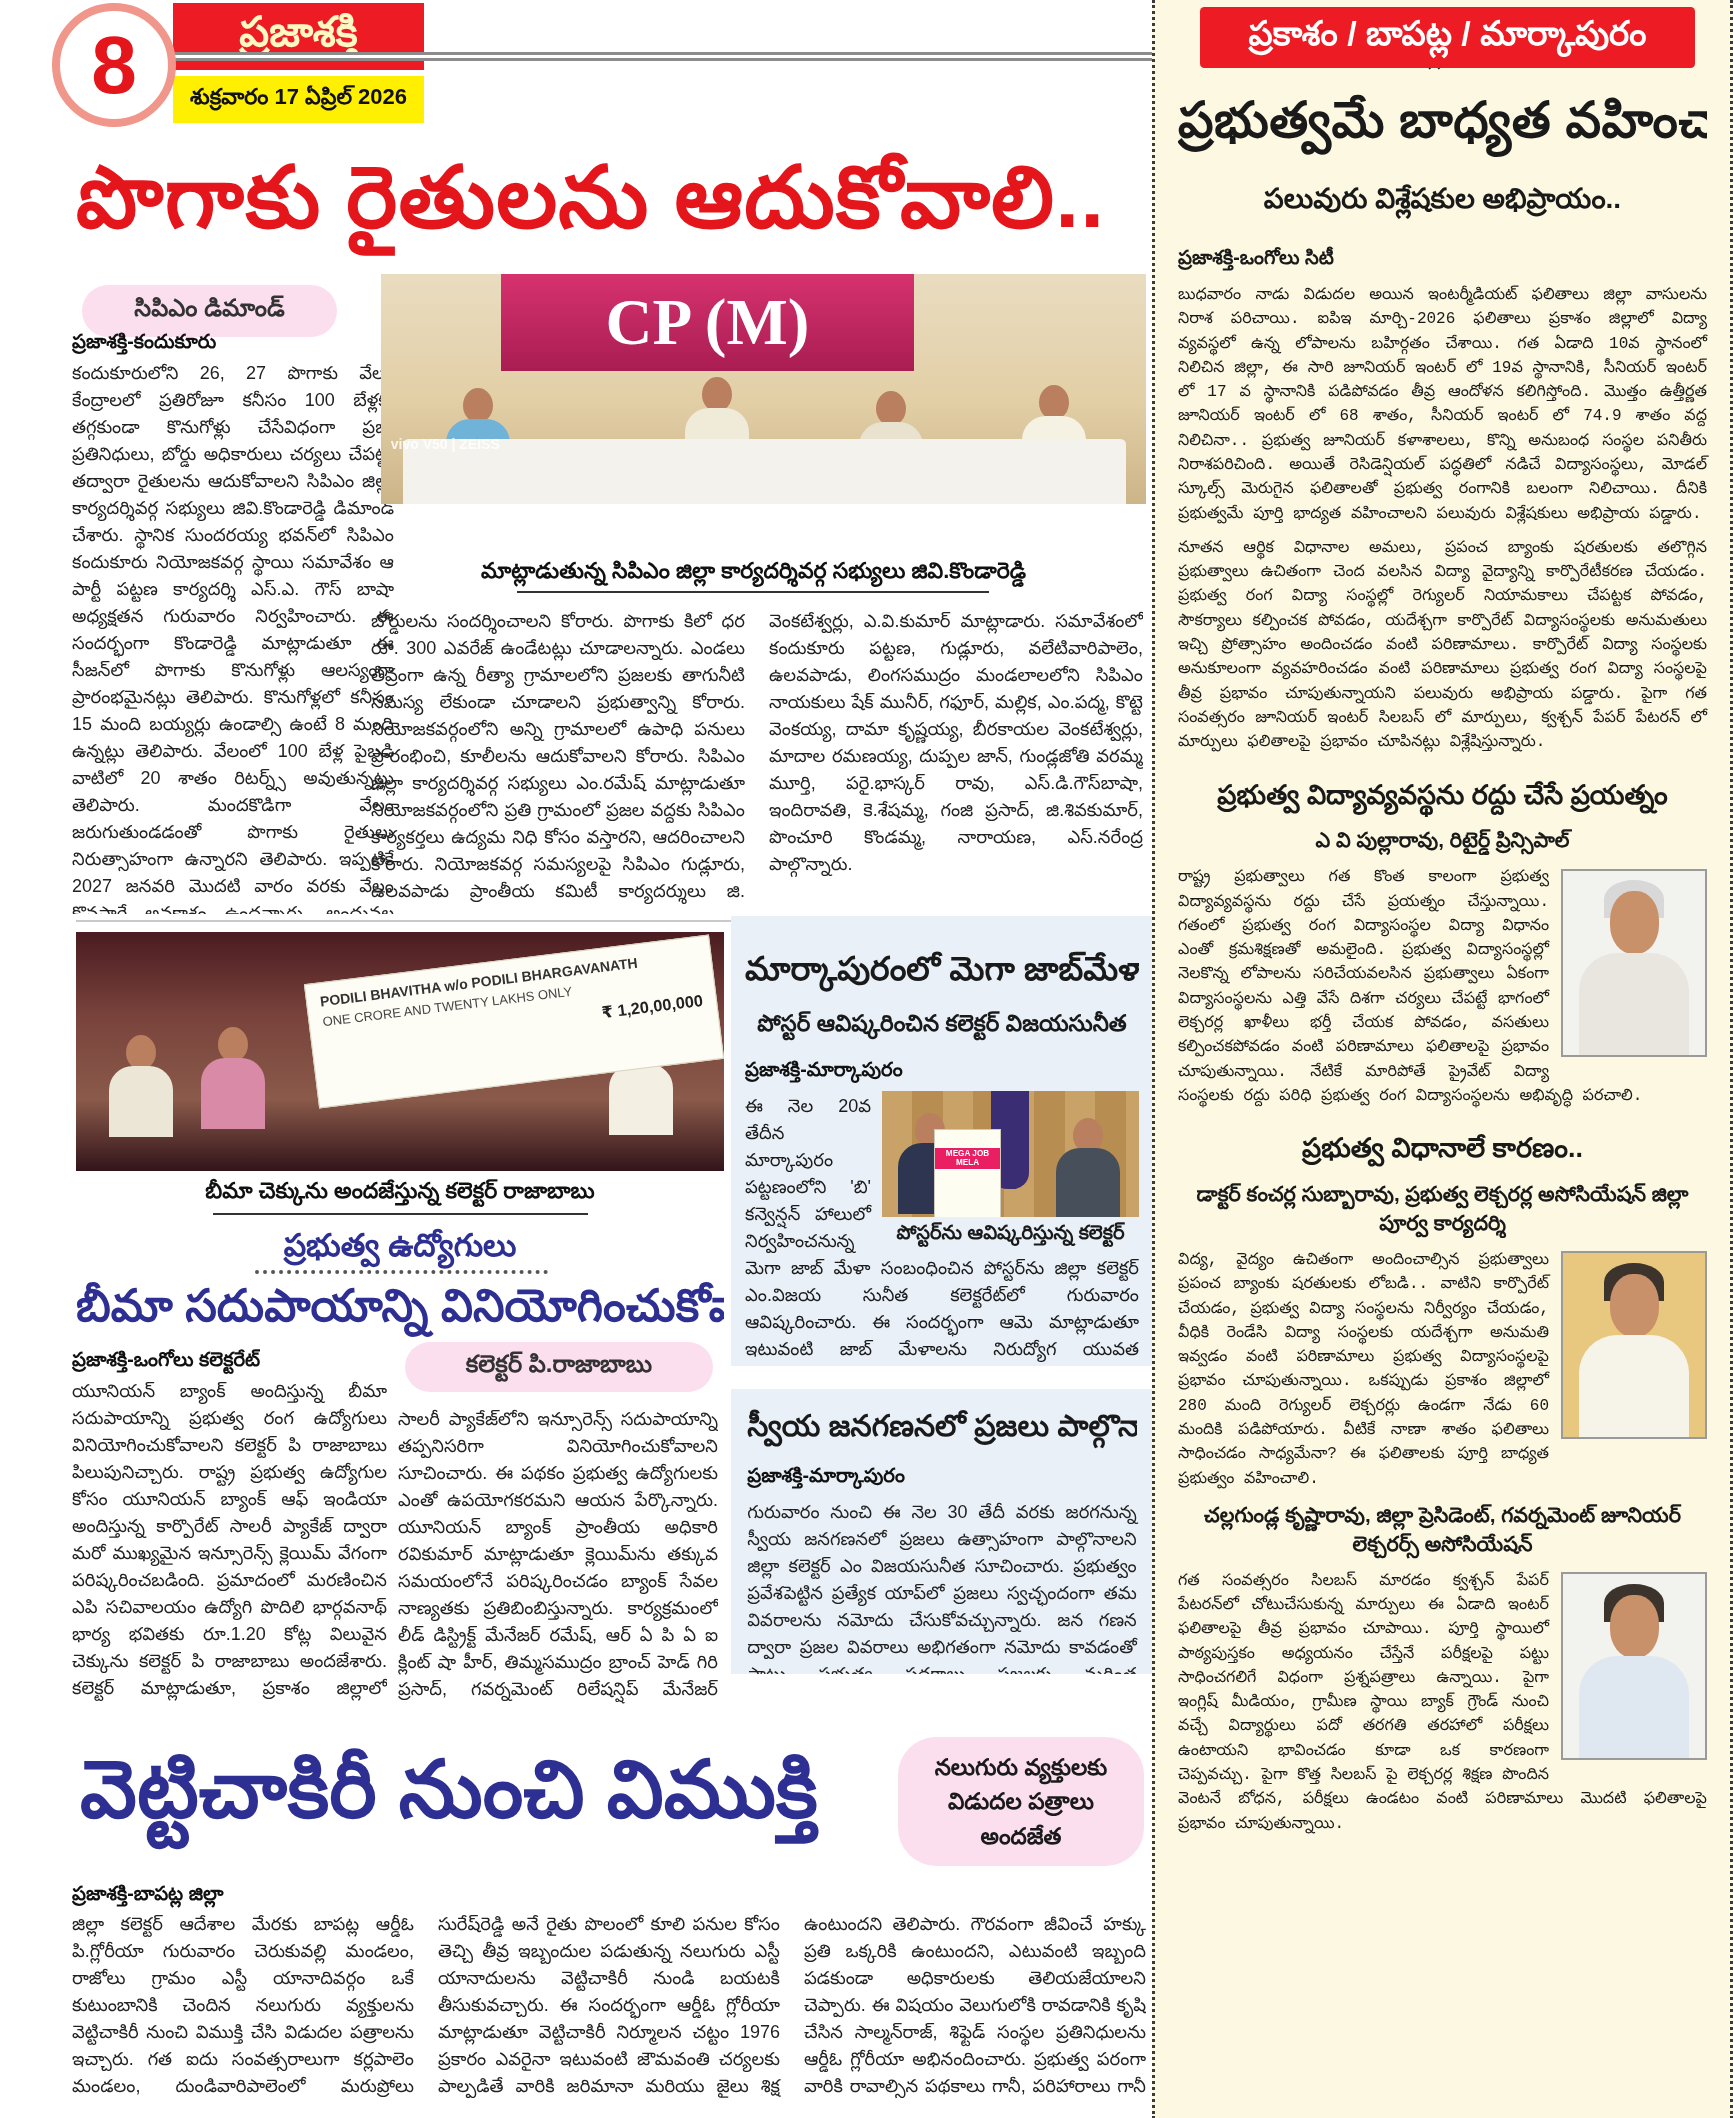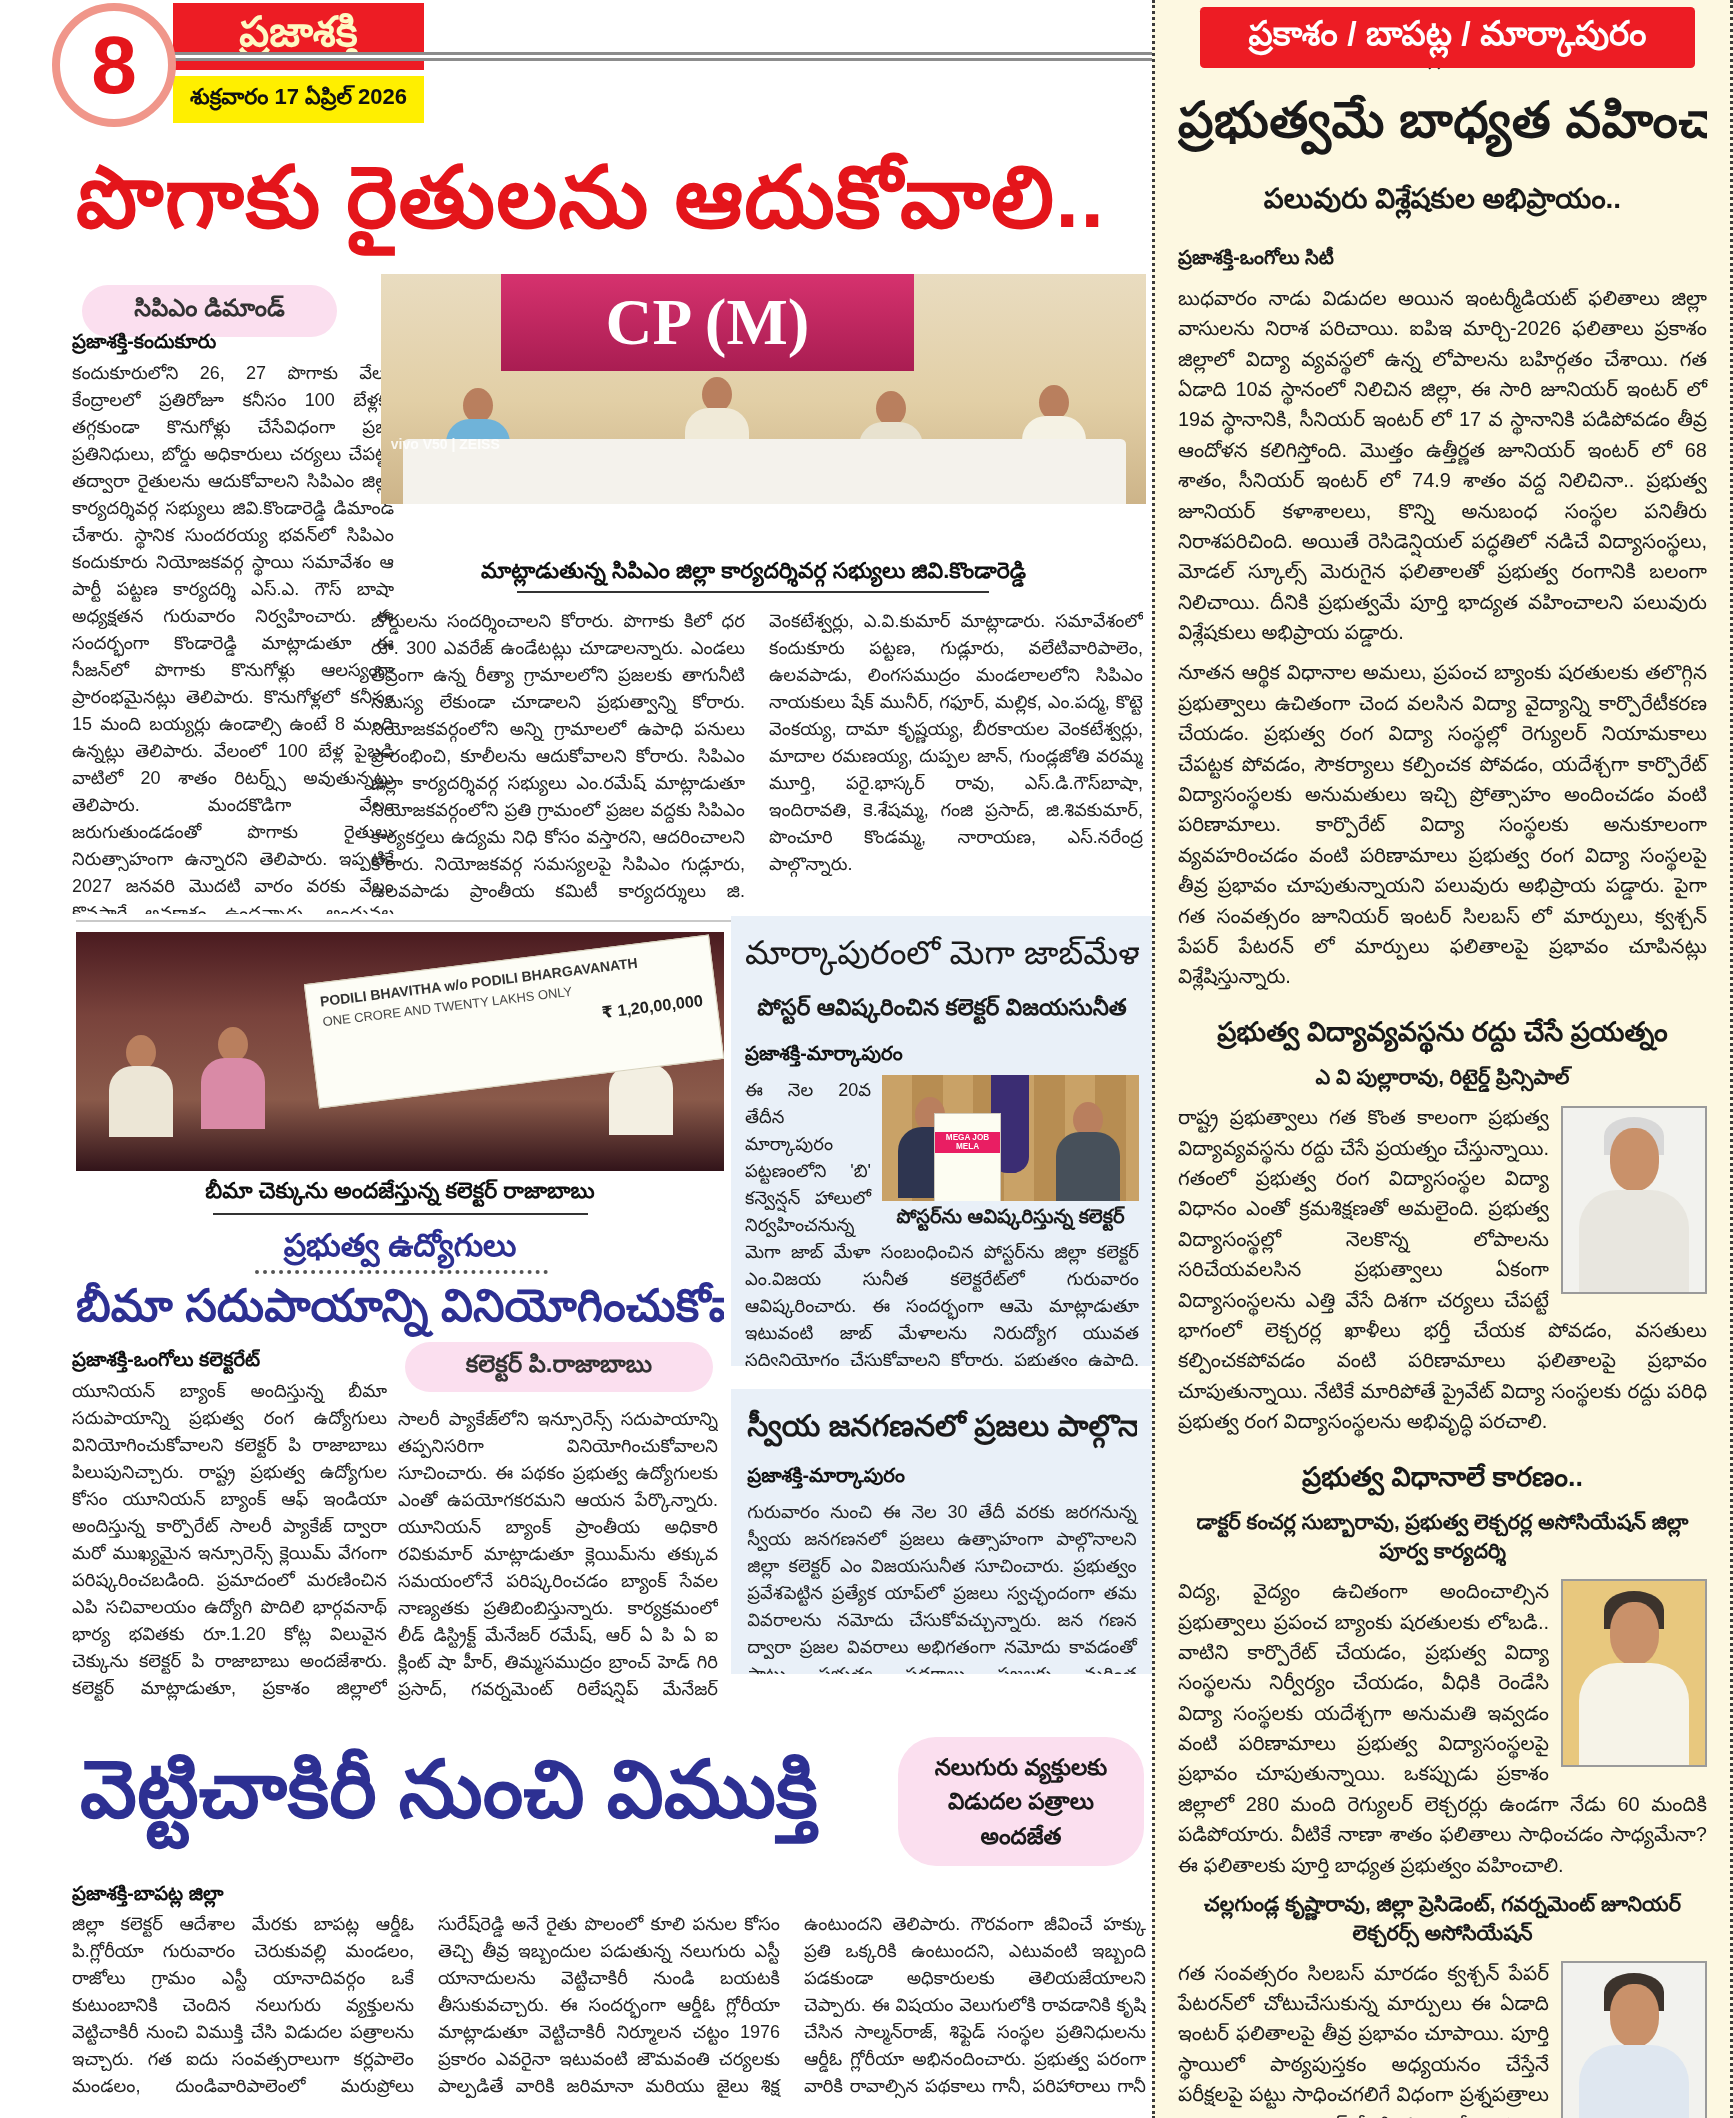--- a/index.html
+++ b/index.html
@@ -64,21 +64,21 @@
   .ins-dotted{left:255px;top:1270px;width:293px;border-top:4.9px dotted #555;}
   .ins-headline{left:76px;top:1280px;width:648px;color:#2d3092;font-size:45px;font-weight:bold;}
   .ins-byline{left:72px;top:1348px;}
   .ins-col1{left:72px;top:1378px;width:315px;height:326px;}
   .ins-pill{left:405px;top:1342px;width:308px;height:50px;}
   .ins-col2{left:398px;top:1406px;width:320px;height:299px;}
 
   
   .panel{background:#e9f0f8;}
   .jobmela{left:731px;top:916px;width:422px;height:450px;padding:14px 14px 5.4px 14px;}
-  .jm-head{font-size:33px;font-weight:normal;margin-top:4px;}
+  .jm-head{font-size:33px;font-weight:bold;margin-top:20px;}
   .jm-sub{font-size:23px;font-weight:bold;margin-top:14px;}
   .jm-byline{margin-top:16.3px;}
   .jm-photoWrap{float:right;width:257px;margin:5.4px 0 4.3px 11px;}
   .jm-photo{width:257px;height:126px;position:relative;overflow:hidden;
      background:repeating-linear-gradient(90deg,#c9a267 0 30px,#b78d52 30px 61px);}
   .jm-flag{position:absolute;left:109px;top:0;width:38px;height:98px;background:#3b2d73;border-radius:0 0 16.3px 16.3px;}
   .jm-poster{position:absolute;left:52px;top:38px;width:65px;height:87px;background:#fdfdf2;border:1.1px solid #cfcabc;}
   .jm-poster .band{margin-top:18px;background:#e91e63;color:#fff;font-size:8.2px;font-weight:bold;text-align:center;line-height:1.1;padding:1.6px 0;}
   .jm-cap{font-size:19.6px;font-weight:bold;text-align:center;margin-top:4.3px;}
   .jm-body{font-size:18px;line-height:1.5;text-align:justify;margin-top:7.6px;}
@@ -96,21 +96,21 @@
   .bl-body{left:72px;top:1911px;width:1074px;height:202px;column-count:3;column-gap:24px;}
 
   
   .cream{left:1152px;top:0;width:581px;height:2119px;background:#fdf8e1;
      border-left:3.3px dotted #3a3a3a;border-right:3.3px dotted #3a3a3a;
      padding:31.5px 23px 11px 23px;overflow:hidden;z-index:0;}
   .cr-kicker{font-size:29px;font-weight:bold;}
   .cr-headline{font-size:50px;font-weight:bold;margin-top:19.6px;letter-spacing:0.5px;}
   .cr-sub{font-size:28px;font-weight:bold;margin-top:22px;}
   .cr-byline{font-size:19.6px;font-weight:bold;margin-top:24px;}
-  .cr-body{font-size:20px;line-height:1.52;text-align:justify;margin-top:9.8px;}
+  .cr-body{font-size:16px;line-height:1.52;text-align:justify;margin-top:9.8px;font-family:Liberation Mono, monospace;}
   .op-head{font-size:27px;font-weight:bold;text-align:center;margin-top:25px;}
   .op-byline{font-size:20.7px;font-weight:bold;text-align:center;margin-top:9.8px;line-height:1.4;}
   .portrait{float:right;width:142px;height:184px;border:2.2px solid #9a9a9a;background:#f2f2ee;
      margin:3.3px 0 7.6px 12px;position:relative;overflow:hidden;}
   .portrait .hair{position:absolute;left:41px;top:9.8px;width:60px;height:38px;border-radius:50% 50% 0 0;background:#3c332c;}
   .portrait .face{position:absolute;left:47px;top:20.7px;width:49px;height:63px;border-radius:46%;background:#c9916a;}
   .portrait .shirt{position:absolute;left:16.3px;top:82px;width:110px;height:103px;border-radius:38px 38px 0 0;background:#e8e6df;}
   .portrait.p1 .hair{background:#d8d8d8;}
   .portrait.p2{background:#e8c87e;} .portrait.p2 .shirt{background:#f6f3e8;}
   .portrait.p3 .shirt{background:#dfe7f0;}

